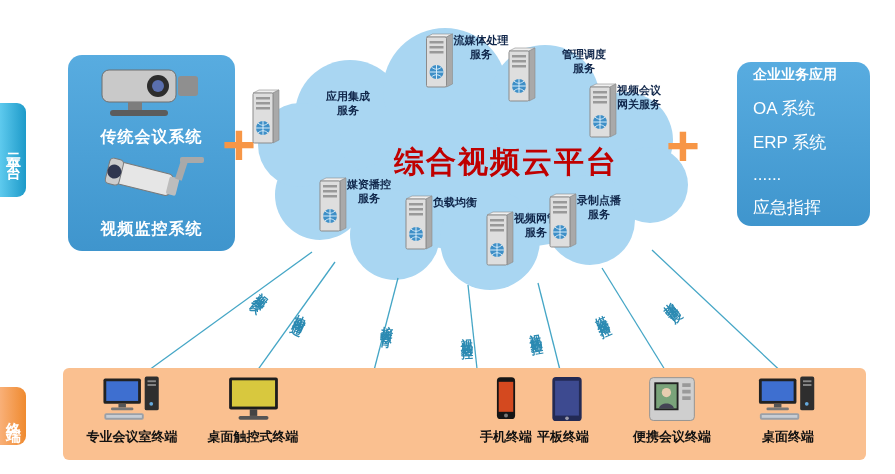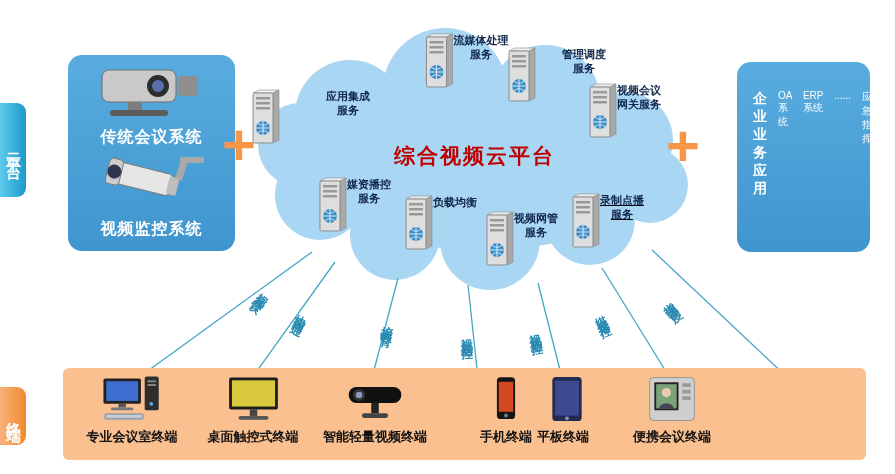--- a/index.html
+++ b/index.html
@@ -13,30 +13,30 @@
   .badge{position:absolute;left:0;width:26px;display:flex;align-items:center;justify-content:center;
          writing-mode:vertical-rl;color:#fff;font-weight:bold;font-size:15px;letter-spacing:6px;
          border-radius:0 9px 9px 0;z-index:5;}
   .badge-cloud{top:103px;height:94px;background:linear-gradient(90deg,#5ecaee,#1d9ac9);}
   .badge-terminal{top:387px;height:58px;background:linear-gradient(90deg,#f9b078,#ef8a2f);}
 
   .panel{position:absolute;background:linear-gradient(180deg,#58ace0,#3f95cd);border-radius:14px;z-index:2;}
   .left-panel{left:68px;top:55px;width:167px;height:196px;display:flex;flex-direction:column;
               align-items:center;justify-content:space-evenly;padding:4px 0;box-sizing:border-box;}
   .panel-label{color:#fff;font-weight:bold;font-size:16px;letter-spacing:1px;text-align:center;}
-  .right-panel{left:737px;top:62px;width:133px;height:190px;padding:28px 16px;box-sizing:border-box;
-               display:flex;flex-direction:row;gap:11px;}
+  .right-panel{left:737px;top:62px;width:133px;height:164px;padding:4px 16px;box-sizing:border-box;
+               display:flex;flex-direction:column;gap:11px;}
   .rp-title{color:#fff;font-weight:bold;font-size:14px;margin-bottom:2px;}
-  .rp-item{color:#fff;font-size:10px;}
+  .rp-item{color:#fff;font-size:17px;}
 
   .plus{position:absolute;font-size:58px;font-weight:bold;color:#f79646;z-index:3;line-height:1;}
   .plus-left{left:222px;top:116px;}
   .plus-right{left:666px;top:117px;}
 
-  .cloud-title{position:absolute;left:394px;top:142px;font-size:21px;font-weight:bold;color:#c00000;
+  .cloud-title{position:absolute;left:394px;top:142px;font-size:30px;font-weight:bold;color:#c00000;
                letter-spacing:2px;z-index:3;}
 
   .svc{position:absolute;display:flex;align-items:flex-start;
        transform:translateX(-50%);z-index:3;}
   .svc-label{margin-top:2px;font-size:11px;font-weight:bold;color:#10264a;text-align:center;
              white-space:pre-line;line-height:1.25;}
 
   .conn{position:absolute;writing-mode:vertical-rl;font-size:12px;font-weight:bold;color:#2b8ab2;
         letter-spacing:3px;z-index:2;}
 
@@ -205,21 +205,21 @@
         <rect x="3" y="5" width="20" height="50" rx="1.5" fill="#dedede" stroke="#8b8b8b"></rect>
         <rect x="6" y="9" width="14" height="2.5" fill="#999"></rect>
         <rect x="6" y="14" width="14" height="2.5" fill="#999"></rect>
         <rect x="6" y="19" width="14" height="2.5" fill="#999"></rect>
         <circle cx="13" cy="40" r="7" fill="#3e8fc7"></circle>
         <path d="M6 40h14M13 33v14M8 35c3 3 7 3 10 0M8 45c3-3 7-3 10 0" stroke="#d6ecfa" stroke-width="1" fill="none"></path>
       </svg>
     <div class="svc-label">视频网管
 服务</div>
   </div>
-  <div class="svc" style="left:607px;top:192px;text-decoration:underline;">
+  <div class="svc" style="left:584px;top:192px;">
     <svg width="30" height="58" viewBox="0 0 30 58">
         <polygon points="3,5 9,2 29,2 23,5" fill="#f0f0f0" stroke="#8b8b8b" stroke-width="0.6"></polygon>
         <polygon points="23,5 29,2 29,52 23,55" fill="#a9a9a9" stroke="#8b8b8b" stroke-width="0.6"></polygon>
         <rect x="3" y="5" width="20" height="50" rx="1.5" fill="#dedede" stroke="#8b8b8b"></rect>
         <rect x="6" y="9" width="14" height="2.5" fill="#999"></rect>
         <rect x="6" y="14" width="14" height="2.5" fill="#999"></rect>
         <rect x="6" y="19" width="14" height="2.5" fill="#999"></rect>
         <circle cx="13" cy="40" r="7" fill="#3e8fc7"></circle>
         <path d="M6 40h14M13 33v14M8 35c3 3 7 3 10 0M8 45c3-3 7-3 10 0" stroke="#d6ecfa" stroke-width="1" fill="none"></path>
       </svg>
@@ -252,30 +252,20 @@
   </div>
   <div class="terminal" style="left:253px;">
     <svg width="60" height="50" viewBox="0 0 64 52">
         <rect x="6" y="2" width="52" height="34" rx="2" fill="#1d1d1d"></rect>
         <rect x="9" y="5" width="46" height="28" fill="#d8c83e"></rect>
         <rect x="28" y="36" width="8" height="7" fill="#444"></rect>
         <rect x="16" y="43" width="32" height="4" rx="2" fill="#555"></rect>
       </svg>
     <div class="term-label">桌面触控式终端</div>
   </div>
-  <div class="terminal" style="left:375px;">
-    <svg width="60" height="46" viewBox="0 0 64 48">
-        <rect x="4" y="8" width="56" height="17" rx="8" fill="#111"></rect>
-        <circle cx="15" cy="16.5" r="6.5" fill="#333"></circle>
-        <circle cx="15" cy="16.5" r="3.5" fill="#8899bb"></circle>
-        <rect x="28" y="25" width="8" height="11" fill="#222"></rect>
-        <rect x="18" y="36" width="28" height="5" rx="2.5" fill="#444"></rect>
-      </svg>
-    <div class="term-label">智能轻量视频终端</div>
-  </div>
   <div class="terminal" style="left:479px;margin-left:27px;">
     <svg width="40" height="50" viewBox="0 0 44 52">
         <rect x="12" y="1" width="20" height="46" rx="4" fill="#151515"></rect>
         <rect x="14" y="6" width="16" height="33" fill="#d4491f"></rect>
         <circle cx="22" cy="43" r="2.2" fill="#777"></circle>
       </svg>
     <div class="term-label">手机终端</div>
   </div>
   <div class="terminal" style="left:563px;align-items:flex-end;">
     <svg width="44" height="50" viewBox="0 0 48 52">
@@ -291,14 +281,29 @@
         <rect x="10" y="7" width="26" height="30" fill="#222"></rect>
         <rect x="12" y="9" width="22" height="26" fill="#7aa37a"></rect>
         <circle cx="23" cy="18" r="5" fill="#e8cdb0"></circle>
         <path d="M15 35c1-7 15-7 16 0z" fill="#445"></path>
         <rect x="40" y="8" width="9" height="4" fill="#999"></rect>
         <rect x="40" y="15" width="9" height="4" fill="#999"></rect>
         <rect x="40" y="22" width="9" height="4" fill="#999"></rect>
       </svg>
     <div class="term-label">便携会议终端</div>
   </div>
+  <div class="terminal" style="left:788px;">
+    <svg width="60" height="50" viewBox="0 0 64 52">
+        <rect x="1" y="3" width="40" height="27" rx="2" fill="#222"></rect>
+        <rect x="4" y="6" width="34" height="21" fill="#3e6fd0"></rect>
+        <rect x="17" y="30" width="8" height="4" fill="#555"></rect>
+        <rect x="9" y="34" width="24" height="3" rx="1.5" fill="#777"></rect>
+        <rect x="45" y="1" width="15" height="36" rx="2" fill="#2e2e2e"></rect>
+        <rect x="48" y="5" width="9" height="2" fill="#888"></rect>
+        <rect x="48" y="9" width="9" height="2" fill="#888"></rect>
+        <circle cx="52" cy="30" r="2" fill="#6ad"></circle>
+        <rect x="2" y="40" width="42" height="7" rx="2" fill="#9aa0a8"></rect>
+        <rect x="4" y="42" width="38" height="3" fill="#c8cdd4"></rect>
+      </svg>
+    <div class="term-label">桌面终端</div>
+  </div>
 
 </div>
 
 </body></html>

